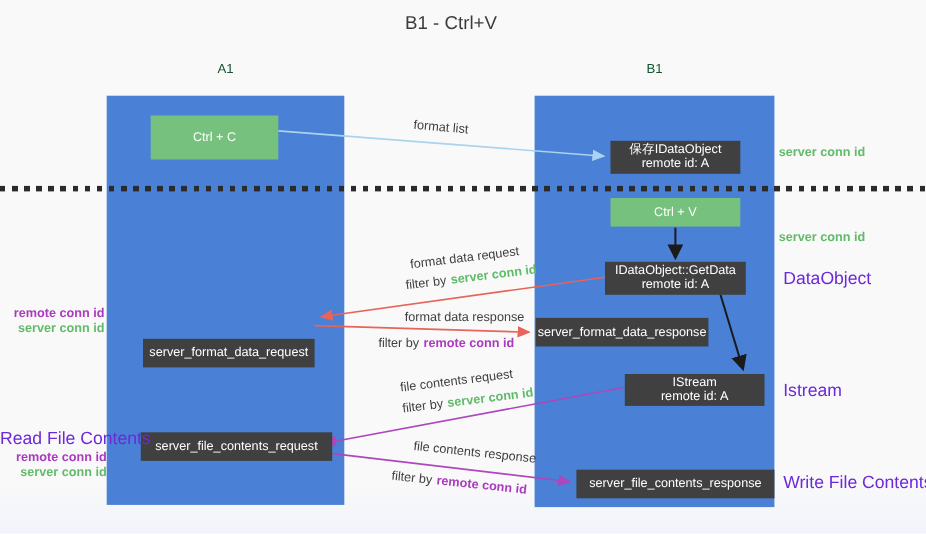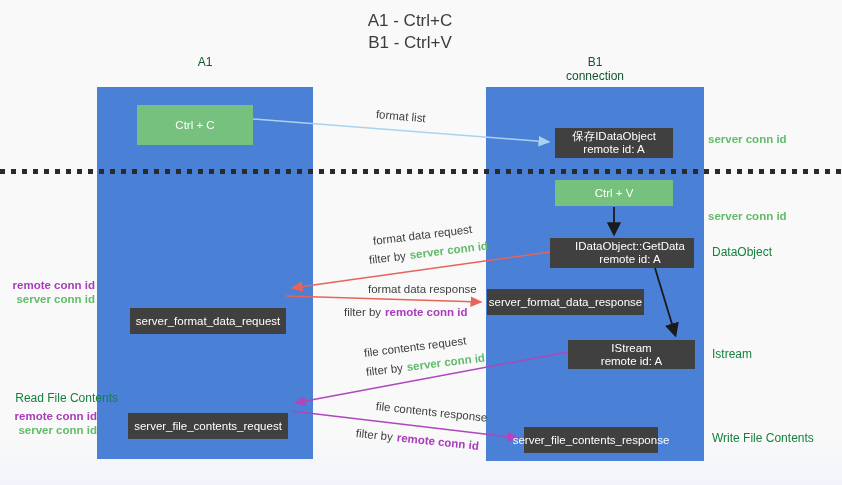--- a/index.html
+++ b/index.html
@@ -33,40 +33,38 @@
   .green{background:#77c17e;}
   .orange{background:#404040;}
   .lbl{
     z-index:8;font-size:11.5px;color:#3f3f3f;white-space:nowrap;
     transform-origin:left center;
   }
   .lbl .pre{margin-right:4px;}
   .green-t{color:#62bb6a;font-weight:bold;}
   .purple-t{color:#a93bbd;font-weight:bold;}
   .side{z-index:8;font-size:11.5px;white-space:nowrap;}
-  .side.dark{color:#15803d;font-size:12px;}
+  .side.dark{color:#6d28d9;font-size:16px;}
   .r-align{text-align:right;line-height:14px;font-weight:bold;font-size:11.5px;}
   .rot-n7{transform:rotate(-7deg);}
   .rot-p5{transform:rotate(5deg);}
   .rot-p6{transform:rotate(6deg);}
 </style>
 </head>
 <body>
 
 <div class="abs title">
-  <div>A1 - Ctrl+C</div>
   <div>B1 - Ctrl+V</div>
 </div>
 
 <div class="abs col-header" style="left:97px;width:216px;">
   <div>A1</div>
 </div>
 <div class="abs col-header" style="left:486px;width:218px;">
   <div>B1</div>
-  <div>connection</div>
 </div>
 
 <div class="abs column col-left"></div>
 <div class="abs column col-right"></div>
 
 <div class="abs dotted-line"></div>
 
 <svg class="abs arrows" width="842" height="485" viewBox="0 0 842 485">
   <defs>
     <marker id="m-blue" markerWidth="9" markerHeight="8" refX="7" refY="3.5" orient="auto">
@@ -97,43 +95,43 @@
 
 <div class="abs node orange" style="left:555px;top:128px;width:118px;height:30px;">
   <span><span>保存IDataObject</span><br>
   <span>remote id: A</span></span>
 </div>
 
 <div class="abs node green" style="left:555px;top:180px;width:118px;height:26px;">
   <span>Ctrl + V</span>
 </div>
 
-<div class="abs node orange" style="left:550px;top:238px;width:128px;height:30px;padding-left:16px;">
+<div class="abs node orange" style="left:550px;top:238px;width:128px;height:30px;">
   <span><span>IDataObject::GetData</span><br>
   <span>remote id: A</span></span>
 </div>
 
 <div class="abs node orange" style="left:130px;top:277px;width:156px;height:26px;margin-top:31px;">
   <span>server_format_data_request</span>
 </div>
 
 <div class="abs node orange" style="left:487px;top:289px;width:157px;height:26px;">
   <span>server_format_data_response</span>
 </div>
 
 <div class="abs node orange" style="left:568px;top:340px;width:127px;height:29px;">
   <span><span>IStream</span><br>
   <span>remote id: A</span></span>
 </div>
 
-<div class="abs node orange" style="left:128px;top:393px;width:160px;height:26px;margin-top:20px;">
+<div class="abs node orange" style="left:128px;top:393px;width:174px;height:26px;">
   <span>server_file_contents_request</span>
 </div>
 
-<div class="abs node orange" style="left:524px;top:427px;width:134px;height:26px;">
+<div class="abs node orange" style="left:524px;top:427px;width:180px;height:26px;">
   <span>server_file_contents_response</span>
 </div>
 
 <div class="abs lbl rot-p5" style="left:376px;top:108px;">format list</div>
 
 <div class="abs lbl rot-n7" style="left:373px;top:235px;">format data request</div>
 <div class="abs lbl rot-n7" style="left:369px;top:254px;">
   <span class="pre">filter by</span><span class="green-t">server conn id</span>
 </div>
 

